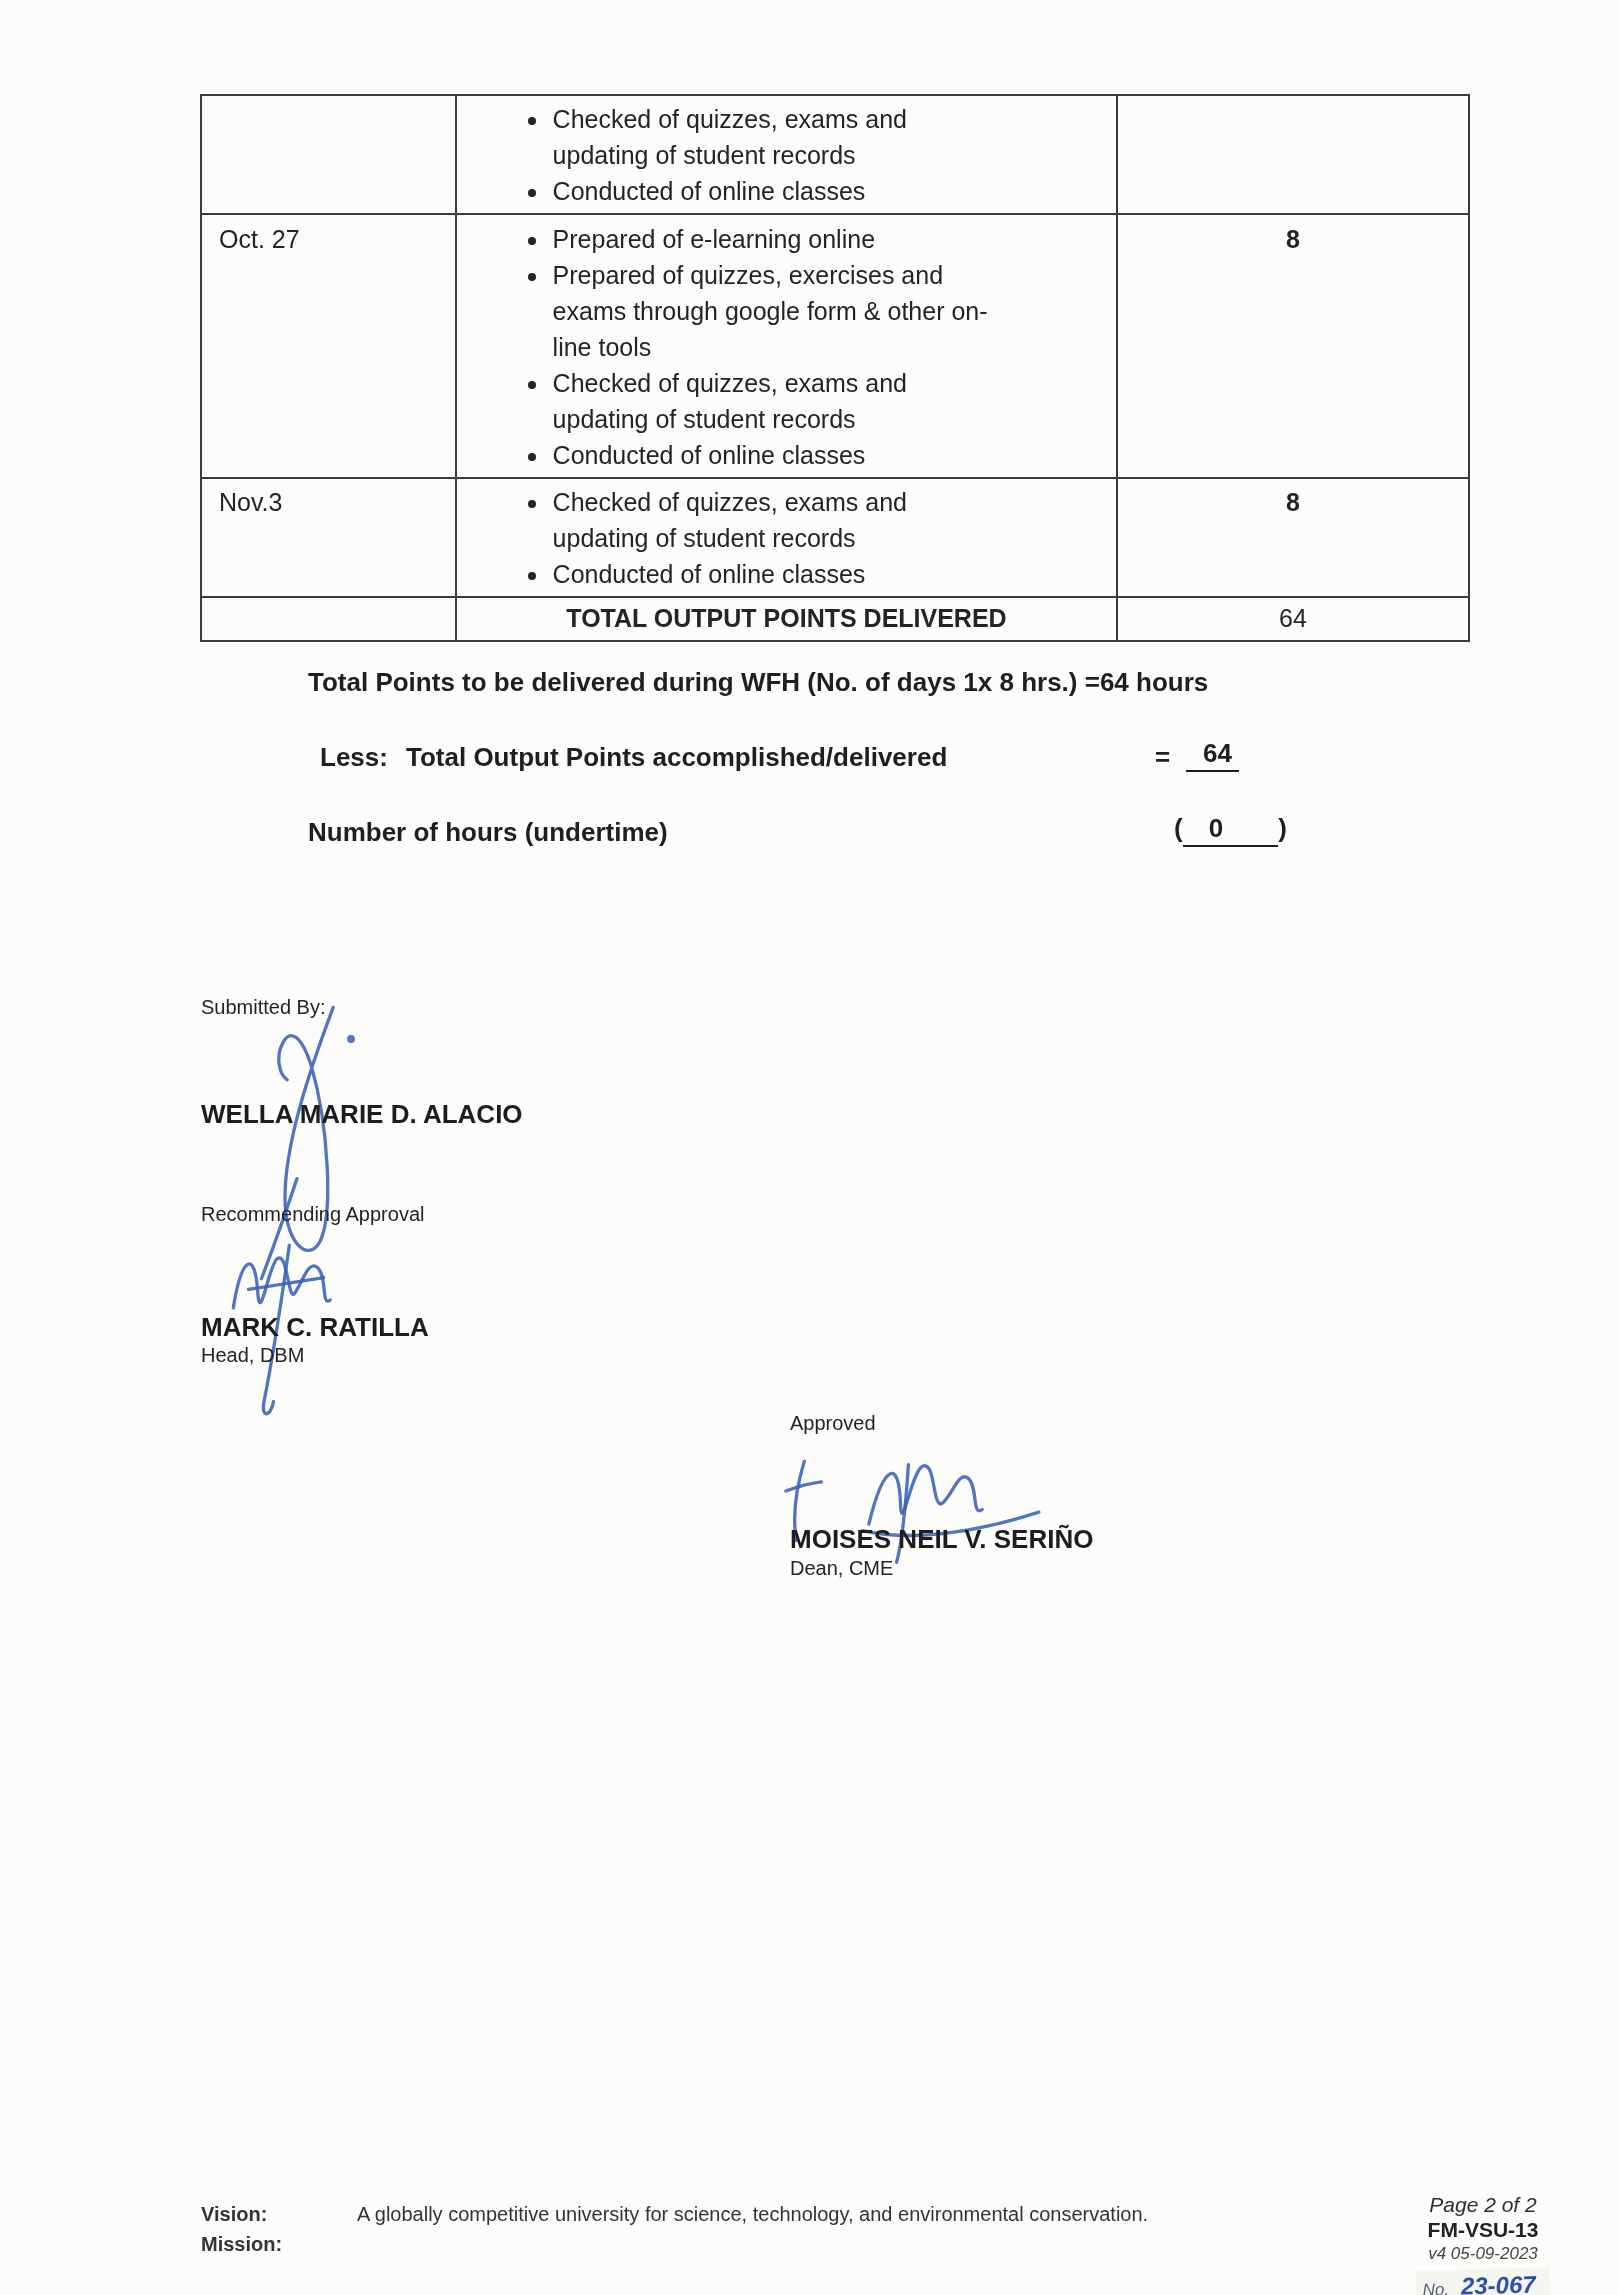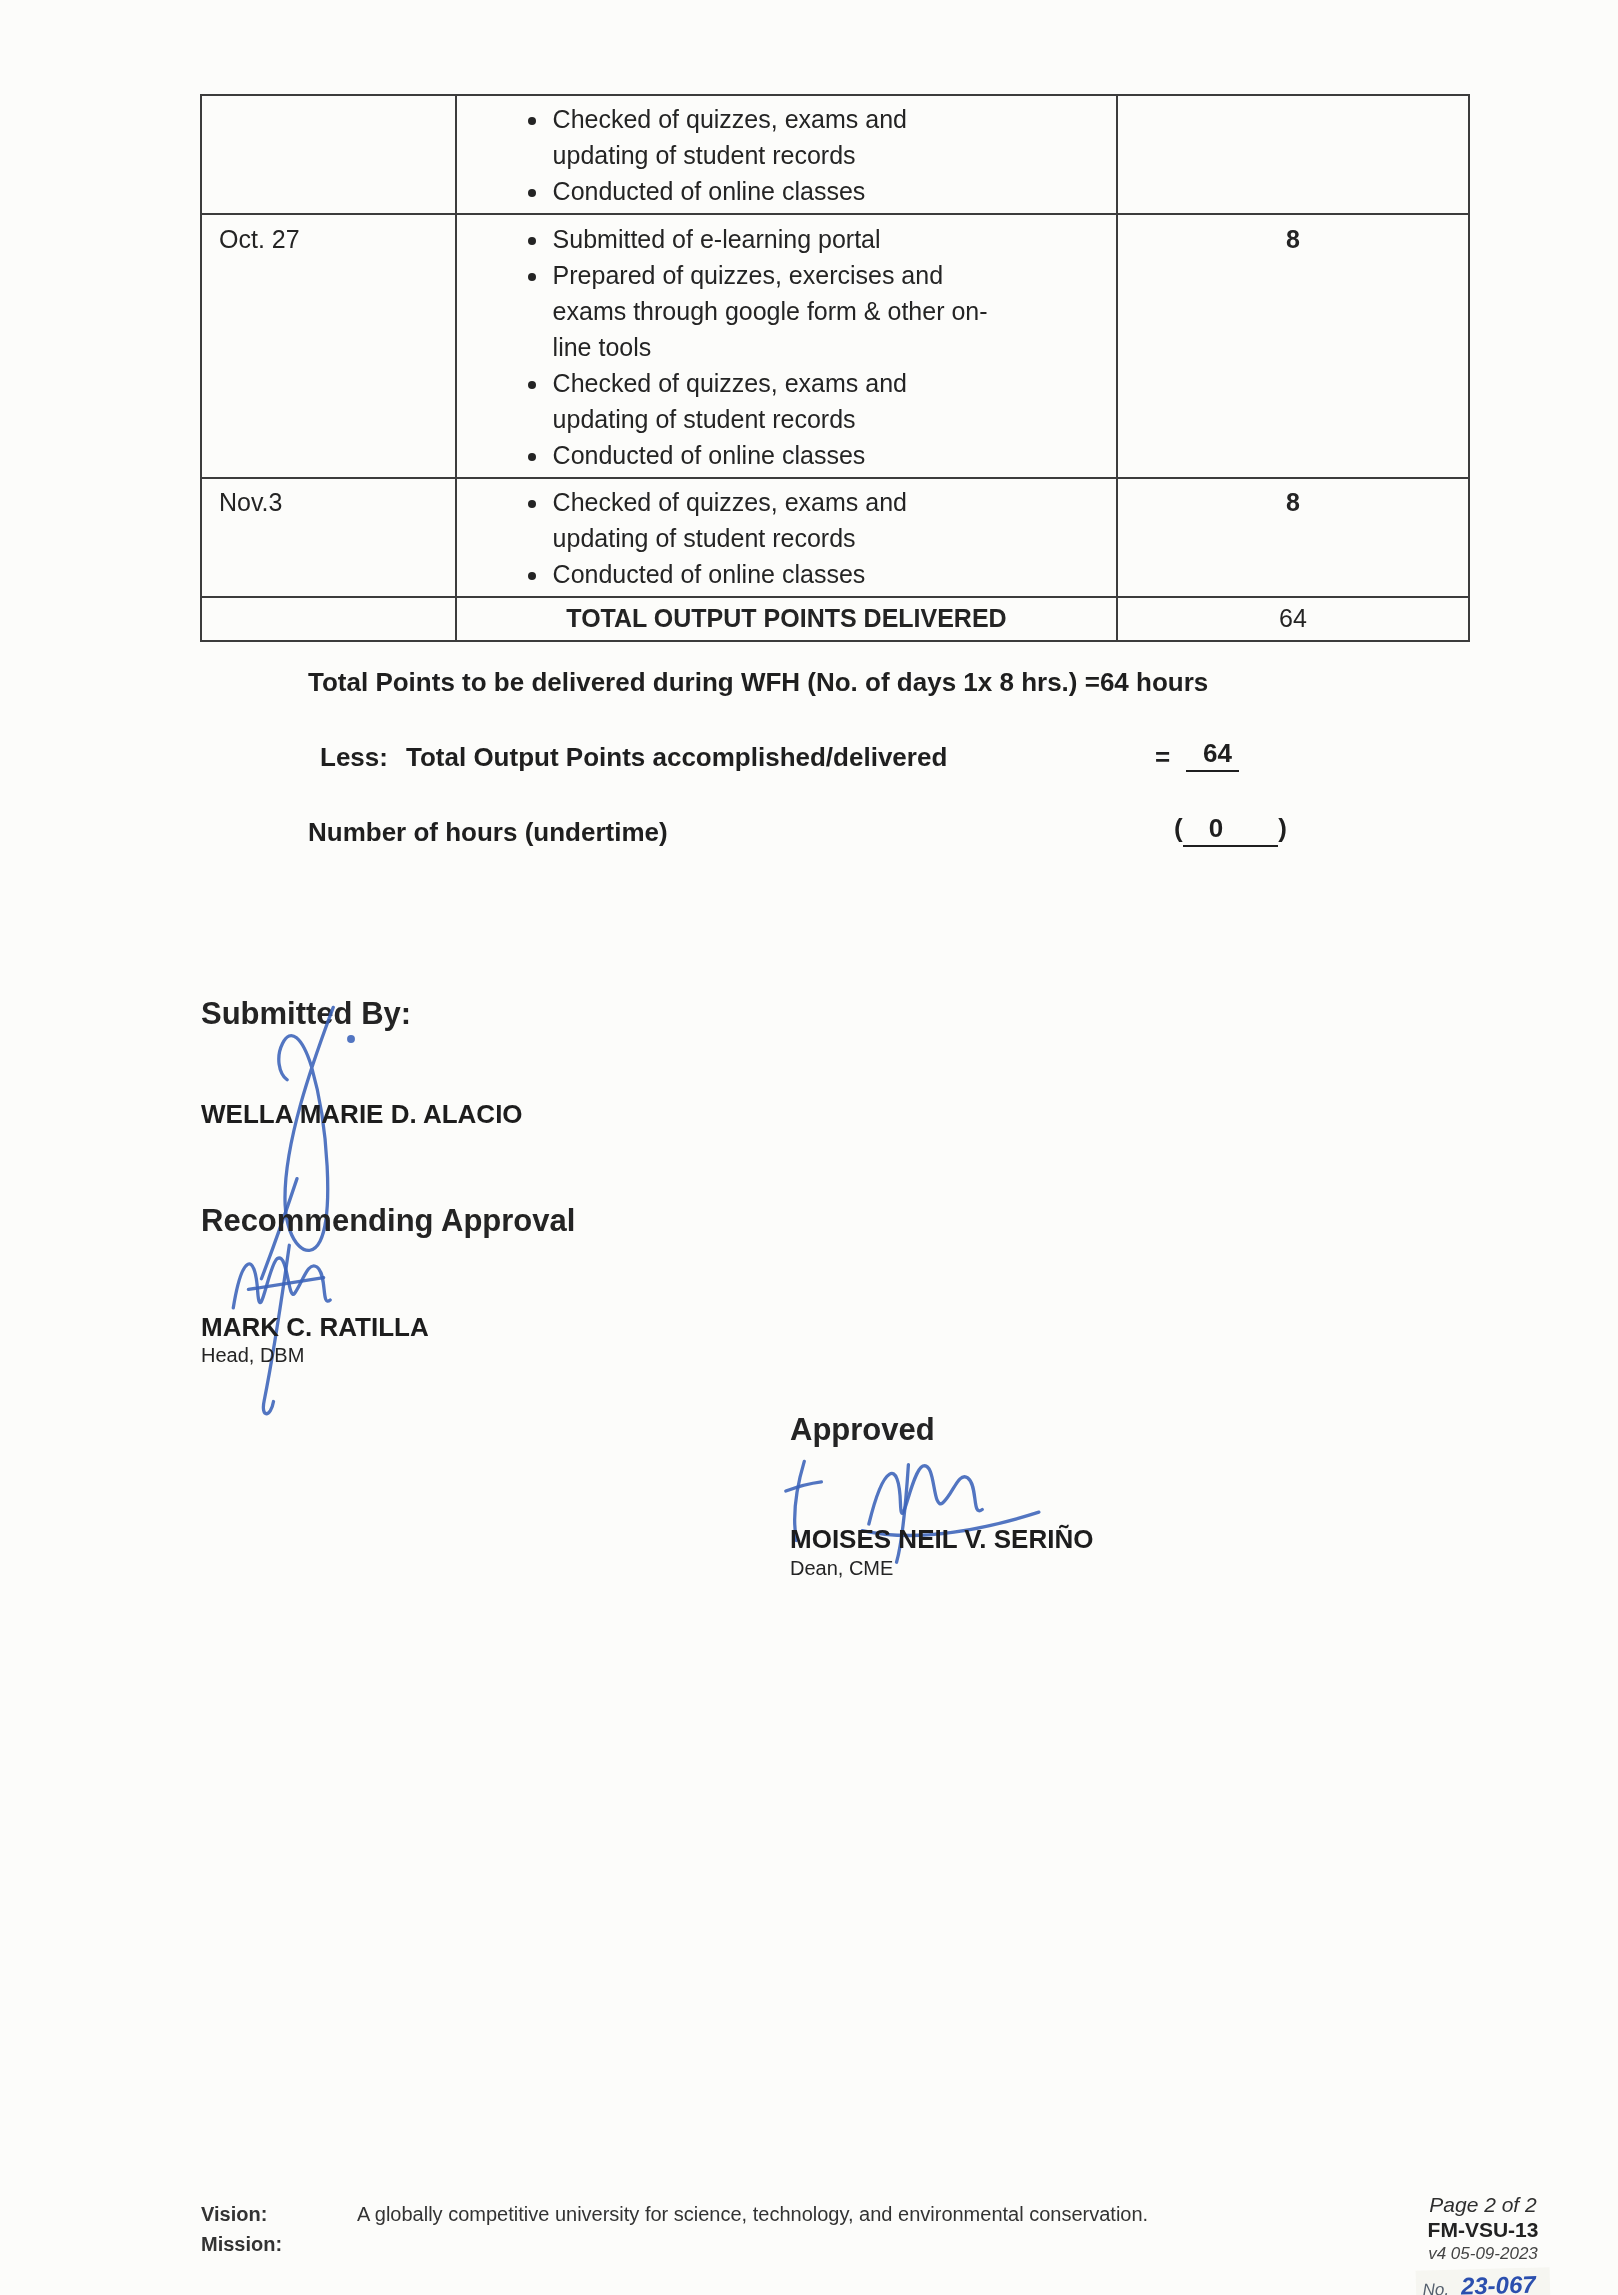--- a/index.html
+++ b/index.html
@@ -44,21 +44,21 @@
     font-weight:bold;
   }
   .uline-wide {
     display:inline-block;
     border-bottom:2.6px solid #1f1f1f;
     padding:0 55px 1.3px 26px;
     font-weight:bold;
   }
 
   
-  .sig-label { font-size:31px; color:#242424; white-space:nowrap;font-weight:bold; }
+  .sig-label { font-size:20px; color:#242424; white-space:nowrap; }
   .sig-name  { font-size:26px; font-weight:bold; color:#1d1d1d; white-space:nowrap; }
   .sig-title { font-size:20px; color:#242424; white-space:nowrap; }
   .ink { position:absolute; pointer-events:none; }
   .ink path { fill:none; stroke:#3a62b8; stroke-width:5; stroke-linecap:round; opacity:.88; }
   .ink circle { fill:#3a62b8; opacity:.88; }
 
   
   .footer-left {
     position:absolute; left:201px; top:2200px;
     display:grid; grid-template-columns:156px 916px;
@@ -100,21 +100,21 @@
             <li>Conducted of online classes</li>
           </ul>
         </td>
         <td class="c-pts"></td>
       </tr>
 
       <tr>
         <td class="c-date">Oct. 27</td>
         <td class="c-desc">
           <ul>
-            <li>Submitted of e-learning portal</li>
+            <li>Prepared of e-learning online</li>
             <li>Prepared of quizzes, exercises and exams through google form &amp; other on-line tools</li>
             <li>Checked of quizzes, exams and updating of student records</li>
             <li>Conducted of online classes</li>
           </ul>
         </td>
         <td class="c-pts">8</td>
       </tr>
 
       <tr>
         <td class="c-date">Nov.3</td>

